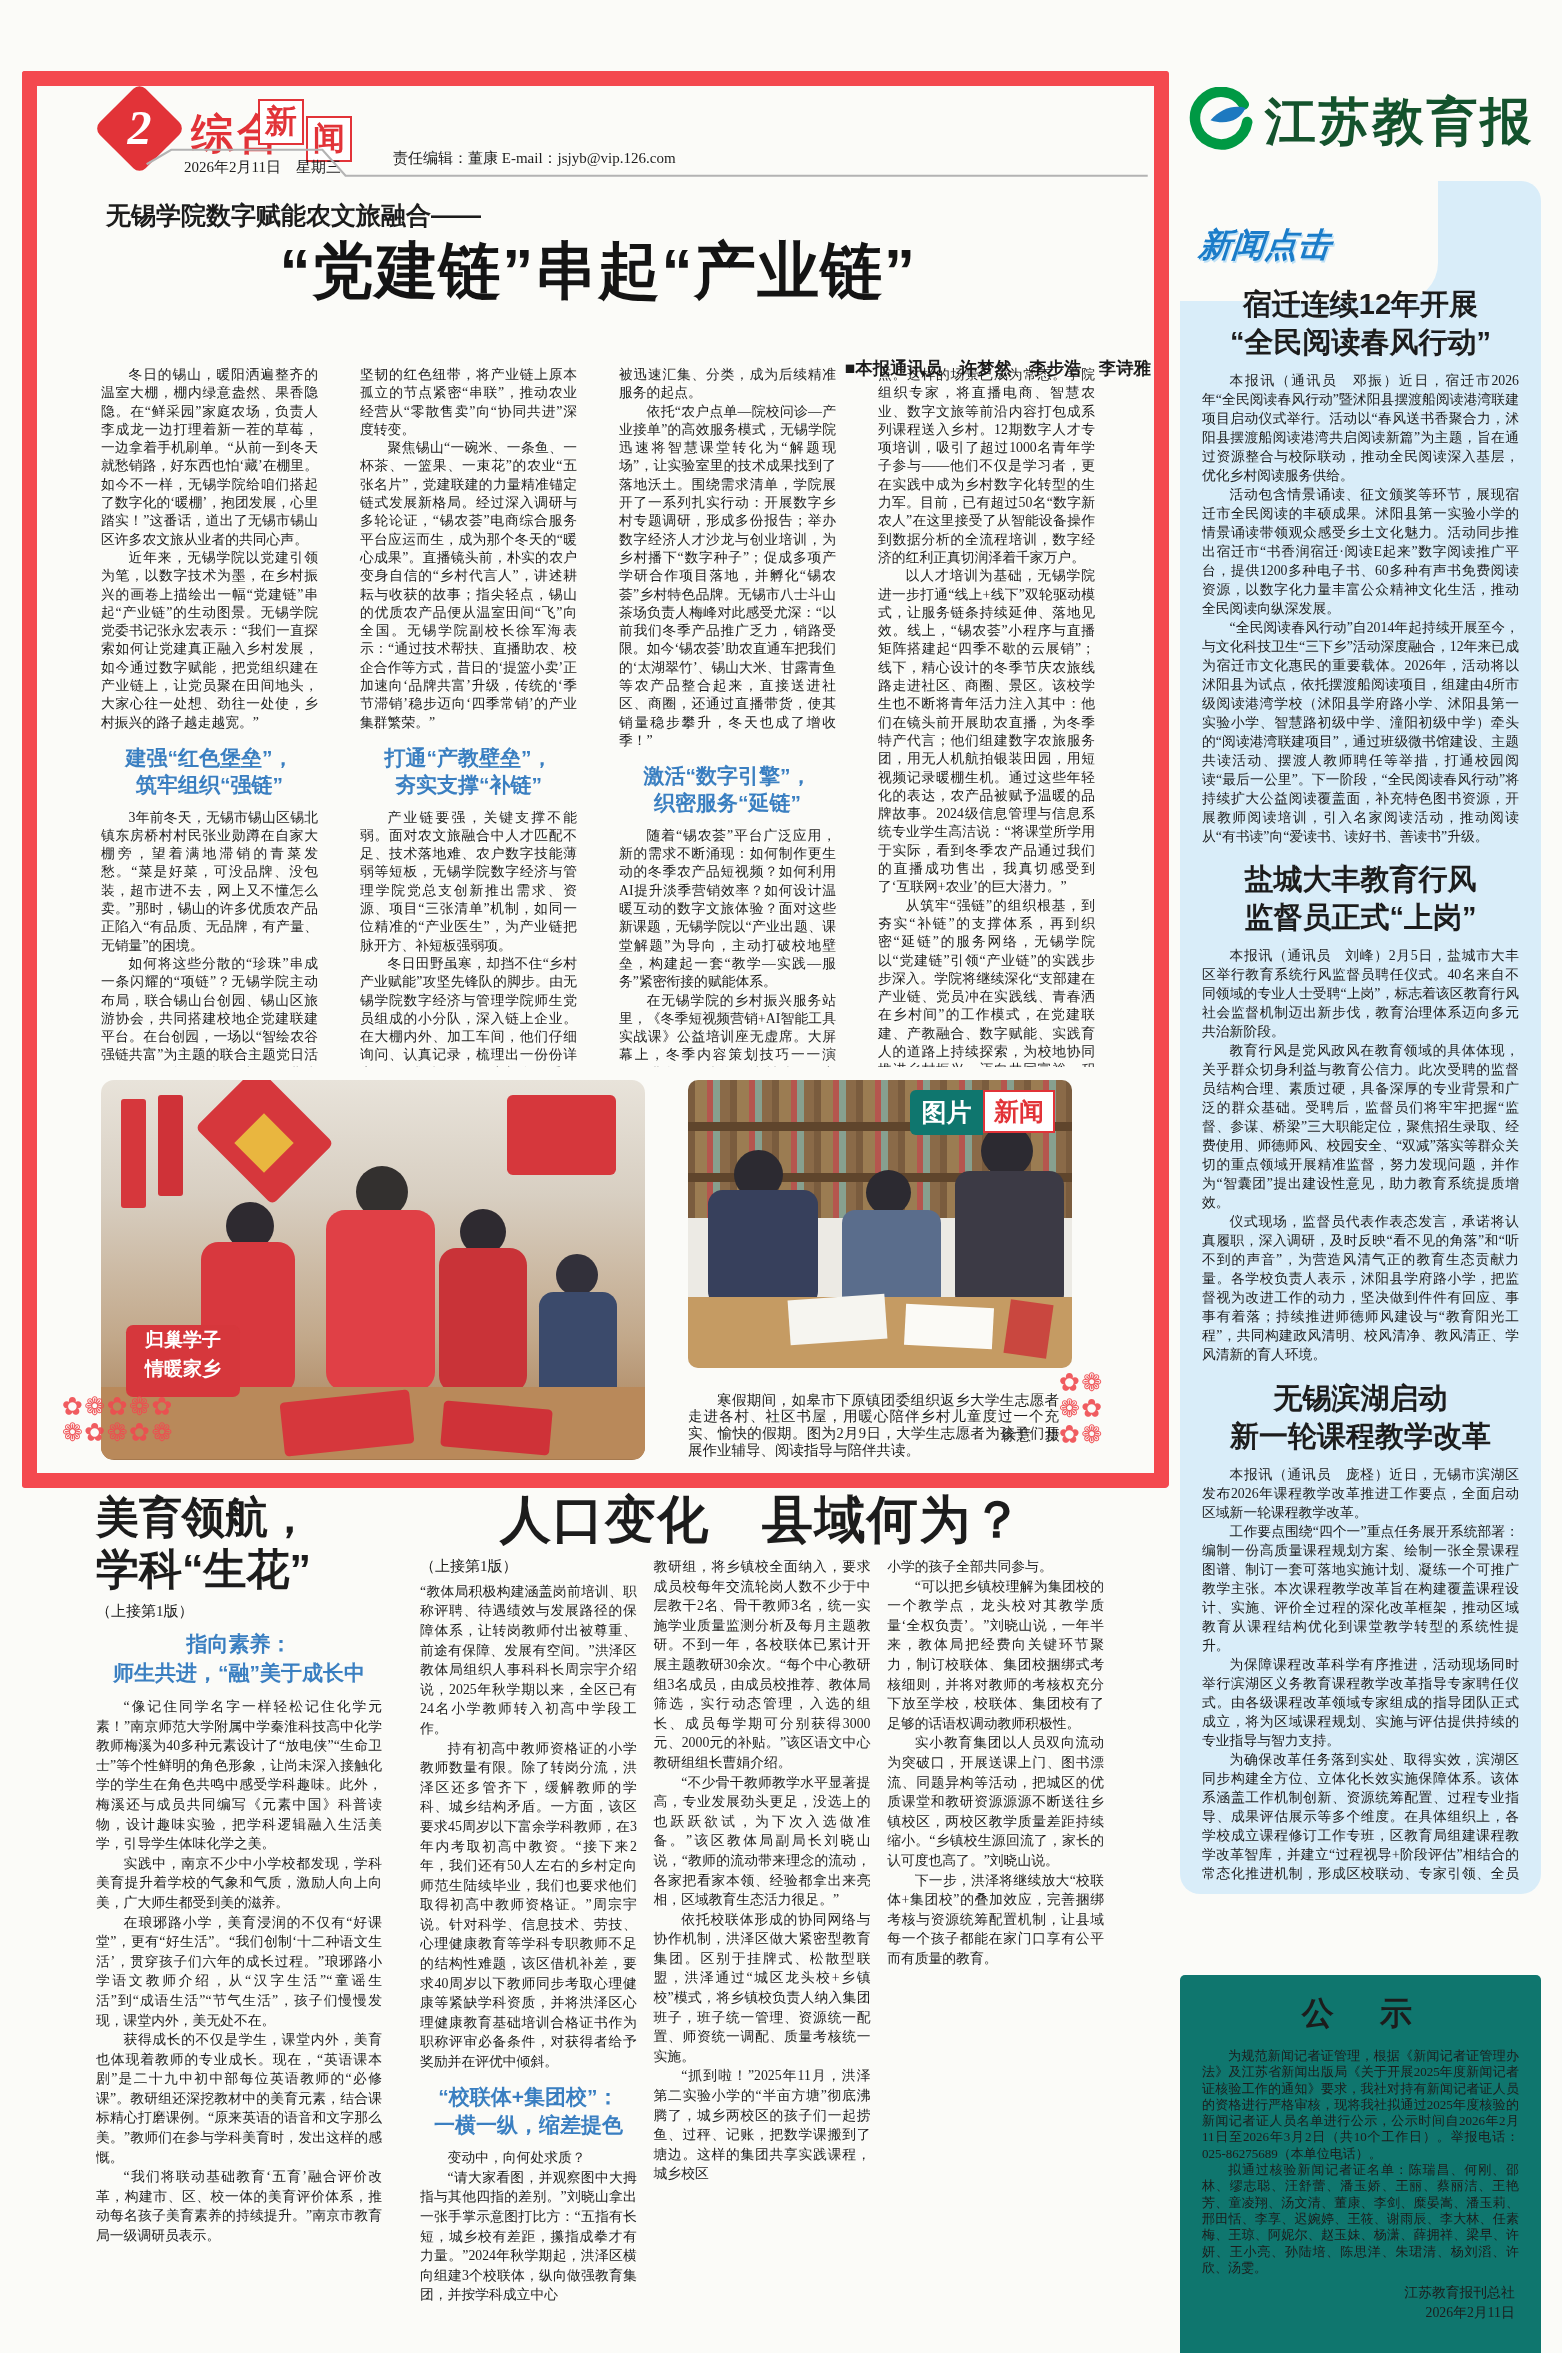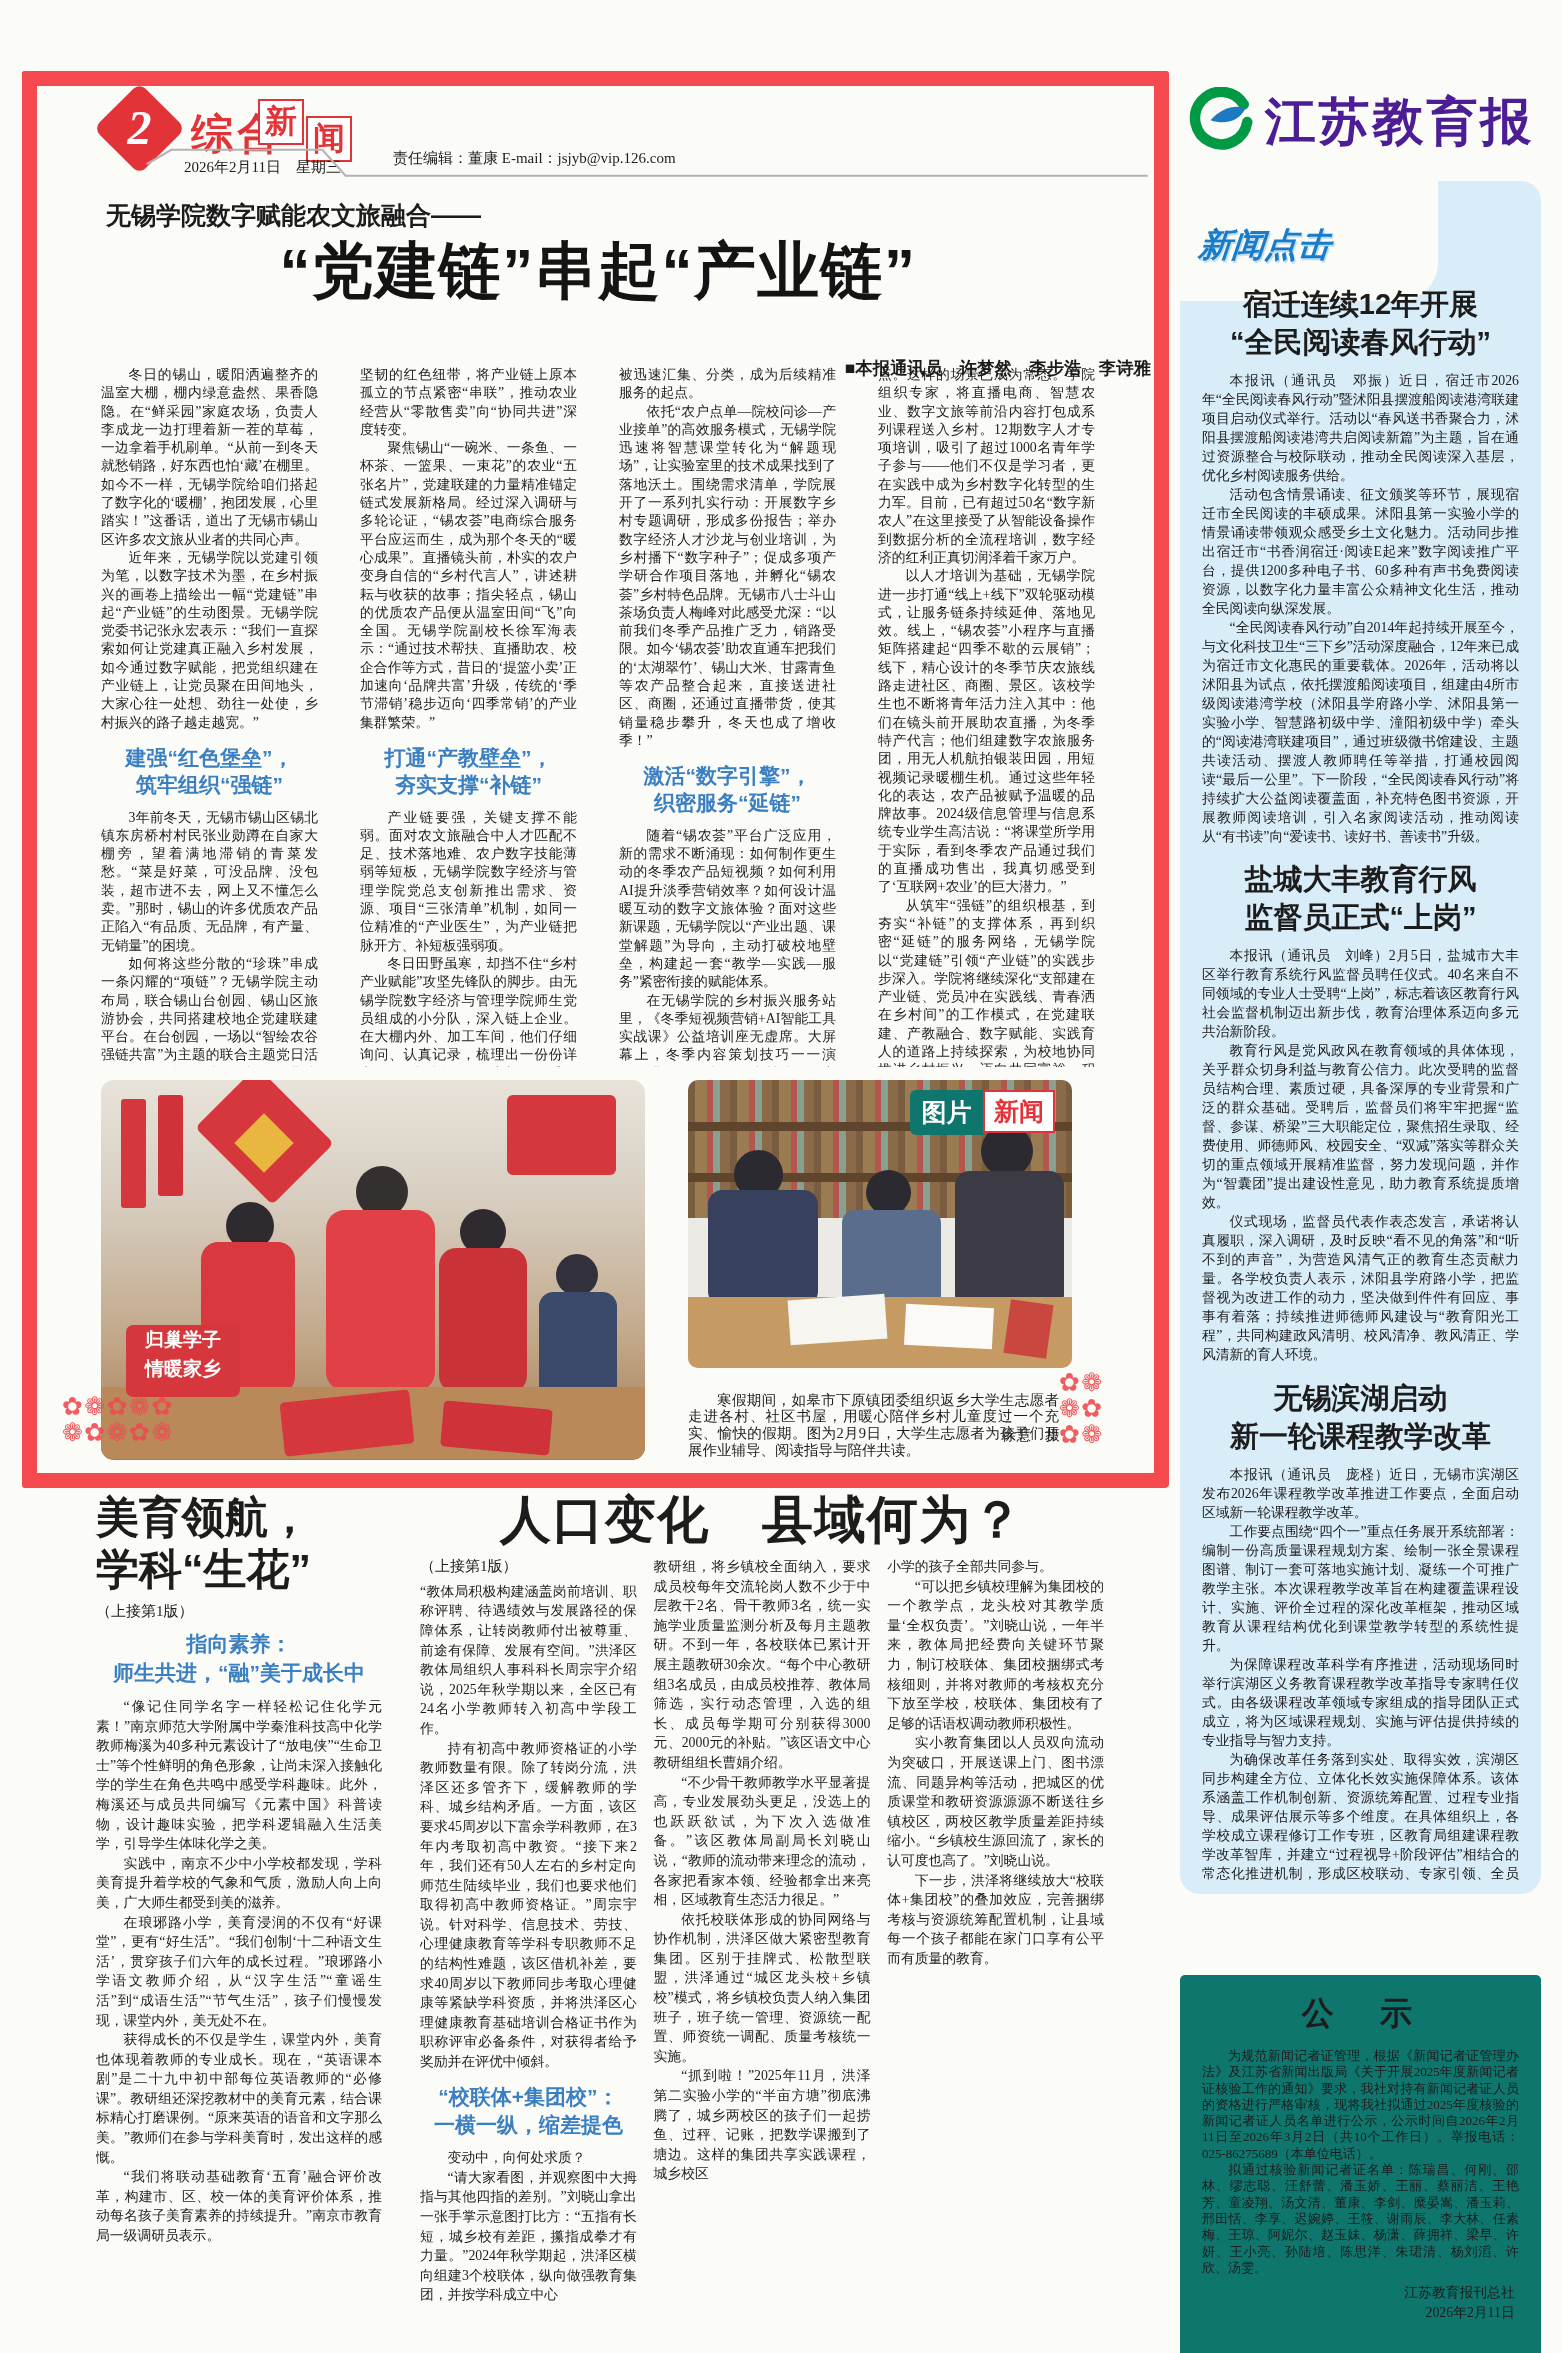--- a/index.html
+++ b/index.html
@@ -17,21 +17,21 @@
   .diamond-num{left:107px;top:93px;width:65px;height:68px;display:flex;align-items:center;justify-content:center;
        font:italic 900 48px "Liberation Serif",serif;color:#fff;z-index:2;}
   .sec1{left:191px;top:106px;font:900 42px "Liberation Sans",sans-serif;color:#e23338;letter-spacing:4.3px;}
   .secbox{width:42px;height:42px;border:2.9px solid #e23338;color:#e23338;background:#fff;
        font:900 32px "Liberation Sans",sans-serif;display:flex;align-items:center;justify-content:center;}
   .secbox-xin{left:258px;top:99px;} .secbox-wen{left:306px;top:116px;}
   .m-date{left:184px;top:158px;font-size:15px;}
   .m-editor{left:393px;top:149px;font-size:15px;}
   .hdr-lines{left:0;top:0;width:1562px;height:217px;pointer-events:none;}
   .logo-wrap{left:1186px;top:75px;width:371px;height:94px;display:flex;align-items:center;gap:8.7px;}
-  .logo-text{font:900 51px "Liberation Serif",serif;color:#4c1d95;letter-spacing:2.9px;white-space:nowrap;}
+  .logo-text{font:900 51px "Liberation Serif",serif;color:#14532d;letter-spacing:2.9px;white-space:nowrap;}
   
   .kicker{left:106px;top:199px;font:700 25px "Liberation Sans",sans-serif;text-align:center;}
   .headline{left:45px;top:236px;width:1106px;text-align:center;
        font:900 62px/1.12 "Liberation Sans",sans-serif;letter-spacing:1.4px;color:#141414;}
   .byline{left:45px;top:328px;width:1106px;text-align:right;font:700 17.4px "Liberation Sans",sans-serif;margin-top:28px;}
   .cols{left:101px;top:366px;width:997px;height:701px;display:flex;gap:42px;overflow:hidden;}
   .col{width:217px;}
   .para{font-size:13.8px;line-height:18.3px;text-align:justify;text-indent:2em;margin:0;}
   .para.lead{text-indent:0;}
   .col-sub{font:700 21px/27.5px "Liberation Sans",sans-serif;color:#3a7fc1;text-align:center;

